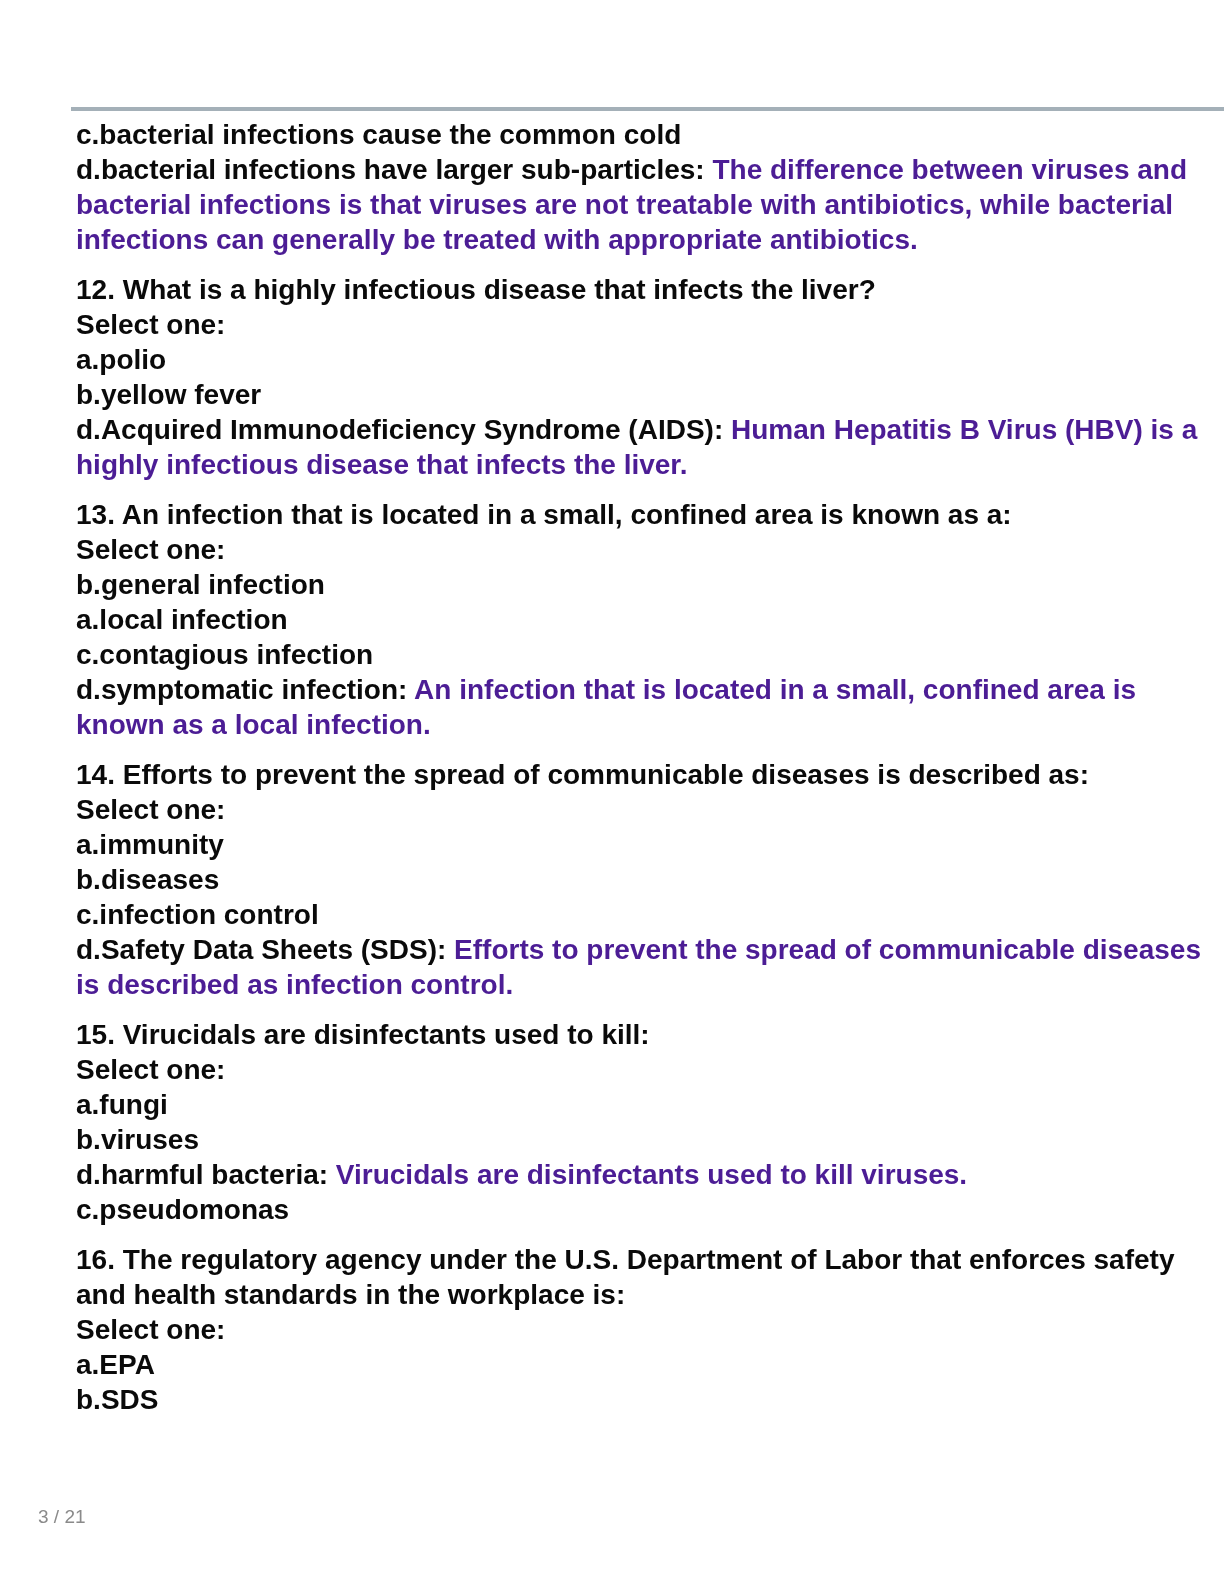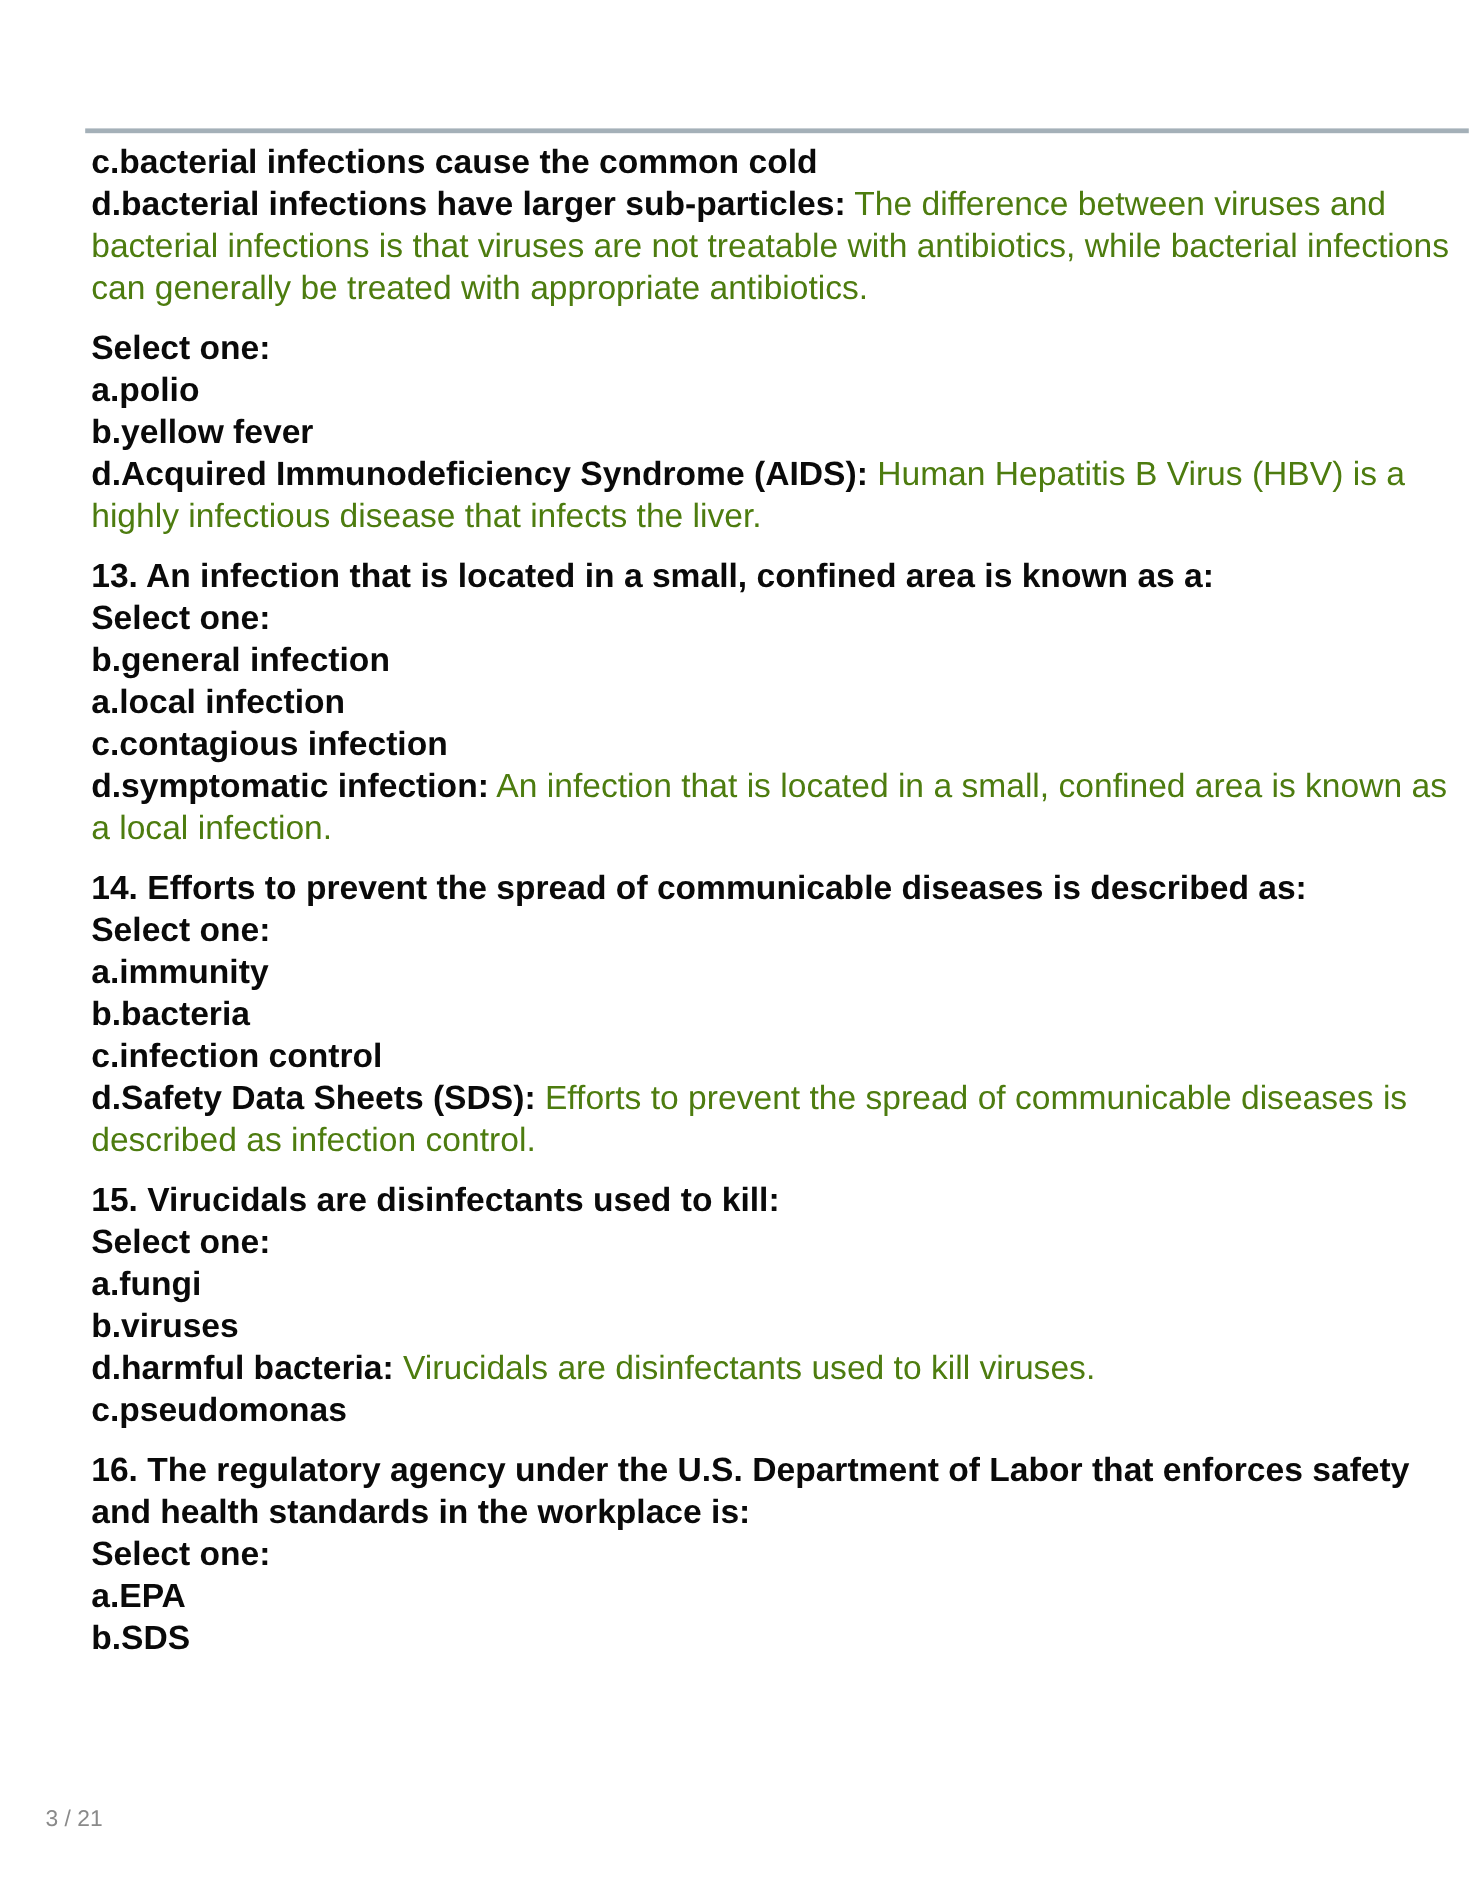--- a/index.html
+++ b/index.html
@@ -34,22 +34,22 @@
   .line {
     margin: 0;
     font-size: 28px;
     line-height: 35px;
   }
   .bold {
     font-weight: 700;
     color: #0a0a0a;
   }
   .normal {
-    font-weight: 400;
-    color: #4d7c0f;
+    font-weight: 700;
+    color: #4c1d95;
   }
   .question {
     margin-top: 15px;
   }
   .footer {
     position: absolute;
     top: 1506px;
     left: 0;
     width: 100%;
     text-align: left;
@@ -64,40 +64,41 @@
   <div class="top-rule"></div>
 
   <div class="content">
 
     <div>
       <p class="line bold">c.bacterial infections cause the common cold</p>
       <p class="line"><span class="bold">d.bacterial infections have larger sub-particles:</span><span class="normal"> The difference between viruses and bacterial infections is that viruses are not treatable with antibiotics, while bacterial infections can generally be treated with appropriate antibiotics.</span></p>
     </div>
 
     <div class="question">
+      <p class="line bold">12. What is a highly infectious disease that infects the liver?</p>
       <p class="line bold">Select one:</p>
       <p class="line bold">a.polio</p>
       <p class="line bold">b.yellow fever</p>
       <p class="line"><span class="bold">d.Acquired Immunodeficiency Syndrome (AIDS):</span><span class="normal"> Human Hepatitis B Virus (HBV) is a highly infectious disease that infects the liver.</span></p>
     </div>
 
     <div class="question">
       <p class="line bold">13. An infection that is located in a small, confined area is known as a:</p>
       <p class="line bold">Select one:</p>
       <p class="line bold">b.general infection</p>
       <p class="line bold">a.local infection</p>
       <p class="line bold">c.contagious infection</p>
       <p class="line"><span class="bold">d.symptomatic infection:</span><span class="normal"> An infection that is located in a small, confined area is known as a local infection.</span></p>
     </div>
 
     <div class="question">
       <p class="line bold">14. Efforts to prevent the spread of communicable diseases is described as:</p>
       <p class="line bold">Select one:</p>
       <p class="line bold">a.immunity</p>
-      <p class="line bold">b.bacteria</p>
+      <p class="line bold">b.diseases</p>
       <p class="line bold">c.infection control</p>
       <p class="line"><span class="bold">d.Safety Data Sheets (SDS):</span><span class="normal"> Efforts to prevent the spread of communicable diseases is described as infection control.</span></p>
     </div>
 
     <div class="question">
       <p class="line bold">15. Virucidals are disinfectants used to kill:</p>
       <p class="line bold">Select one:</p>
       <p class="line bold">a.fungi</p>
       <p class="line bold">b.viruses</p>
       <p class="line"><span class="bold">d.harmful bacteria:</span><span class="normal"> Virucidals are disinfectants used to kill viruses.</span></p>

